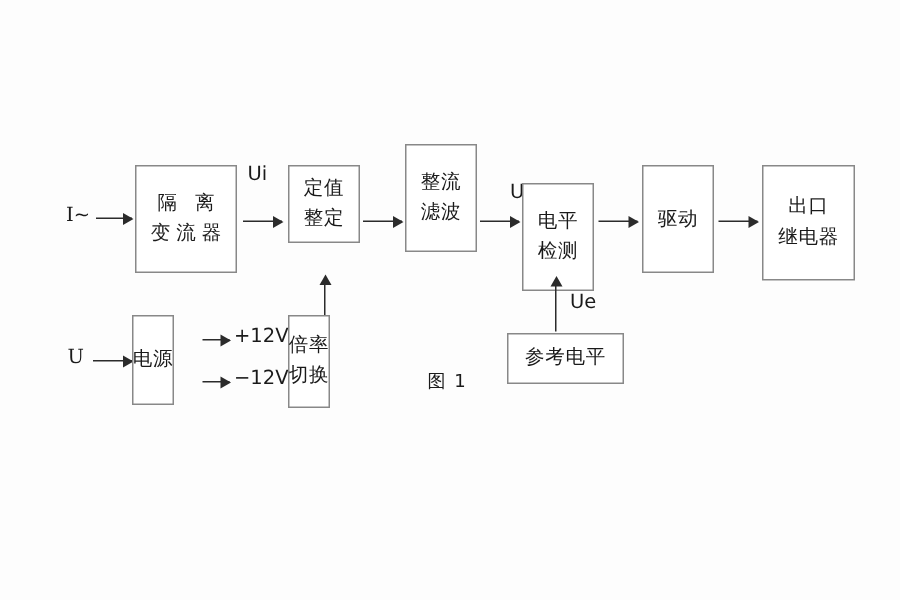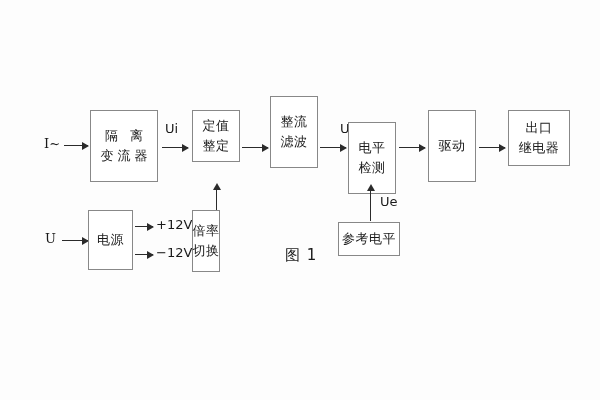--- a/index.html
+++ b/index.html
@@ -47,21 +47,21 @@
     color: #1a1a1a;
     font-size: 13px;
     white-space: nowrap;
   }
   .label.serif {
     font-family: "DejaVu Serif", serif;
   }
   .caption {
     position: absolute;
     color: #1a1a1a;
-    font-size: 15px;
+    font-size: 12px;
     white-space: nowrap;
     letter-spacing: 1px;
   }
   
   .arrow-h {
     position: absolute;
     height: 1px;
     background: #2b2b2b;
   }
   .arrow-h::after {
@@ -100,21 +100,21 @@
 
   <div class="label serif" style="left:44px; top:136px;">I~</div>
 
   <div class="arrow-h" style="left:64px; top:145px; width:24px;"></div>
 
   <div class="block spaced" style="left:90px; top:110px; width:68px; height:72px;">
     <span class="line">隔 离</span>
     <span class="line">变流器</span>
   </div>
 
-  <div class="label" style="left:165px; top:121px;">Ui</div>
+  <div class="label" style="left:165px; top:109px;">Ui</div>
 
   <div class="arrow-h" style="left:162px; top:147px; width:26px;"></div>
 
   <div class="block" style="left:192px; top:110px; width:48px; height:52px;">
     <span class="line">定值</span>
     <span class="line">整定</span>
   </div>
 
   <div class="arrow-h" style="left:242px; top:147px; width:26px;"></div>
 
@@ -133,47 +133,47 @@
   </div>
 
   <div class="arrow-h" style="left:399px; top:147px; width:26px;"></div>
 
   <div class="block" style="left:428px; top:110px; width:48px; height:72px;font-family:Liberation Serif, serif;">
     <span class="line">驱动</span>
   </div>
 
   <div class="arrow-h" style="left:479px; top:147px; width:26px;"></div>
 
-  <div class="block" style="left:508px; top:110px; width:62px; height:56px;">
+  <div class="block" style="left:508px; top:110px; width:62px; height:77px;">
     <span class="line">出口</span>
     <span class="line">继电器</span>
   </div>
 
   <div class="label serif" style="left:45px; top:231px;">U</div>
 
   <div class="arrow-h" style="left:62px; top:240px; width:26px;"></div>
 
-  <div class="block" style="left:88px; top:210px; width:45px; height:60px;">
+  <div class="block" style="left:88px; top:210px; width:28px; height:60px;">
     <span class="line">电源</span>
   </div>
 
   <div class="arrow-h" style="left:135px; top:226px; width:18px;"></div>
   <div class="label" style="left:156px; top:217px;">+12V</div>
 
   <div class="arrow-h" style="left:135px; top:254px; width:18px;"></div>
   <div class="label" style="left:156px; top:245px;">−12V</div>
 
   <div class="block" style="left:192px; top:210px; width:28px; height:62px;">
     <span class="line">倍率</span>
     <span class="line">切换</span>
   </div>
 
   <div class="arrow-v" style="left:216px; top:189px; height:21px;"></div>
 
-  <div class="block" style="left:338px; top:222px; width:62px; height:34px;">
+  <div class="block" style="left:338px; top:222px; width:78px; height:34px;">
     <span class="line">参考电平</span>
   </div>
 
   <div class="arrow-v" style="left:370px; top:190px; height:31px;"></div>
 
   <div class="label" style="left:380px; top:194px;">Ue</div>
 
   <div class="caption" style="left:285px; top:246px;">图 1</div>
 
 </div>

